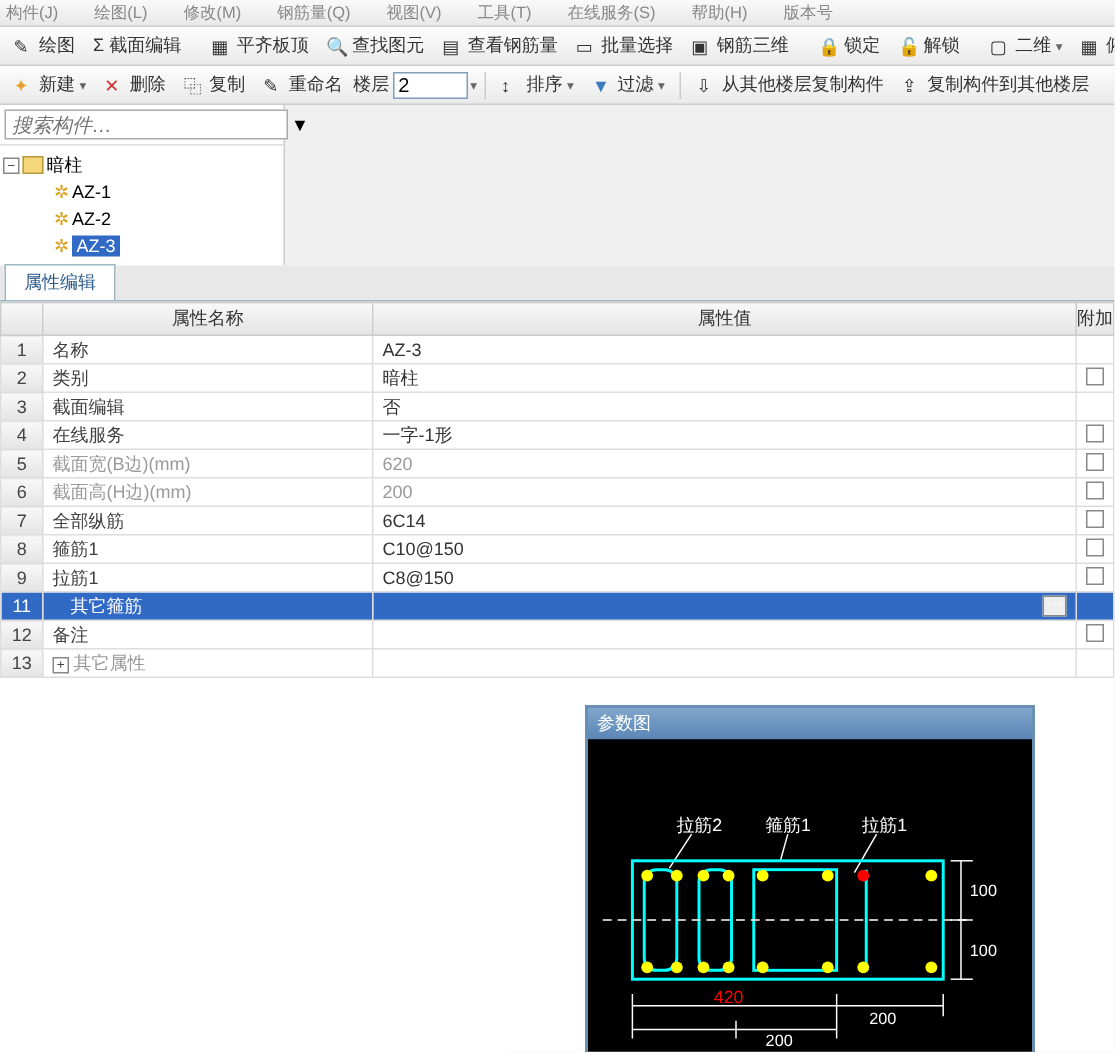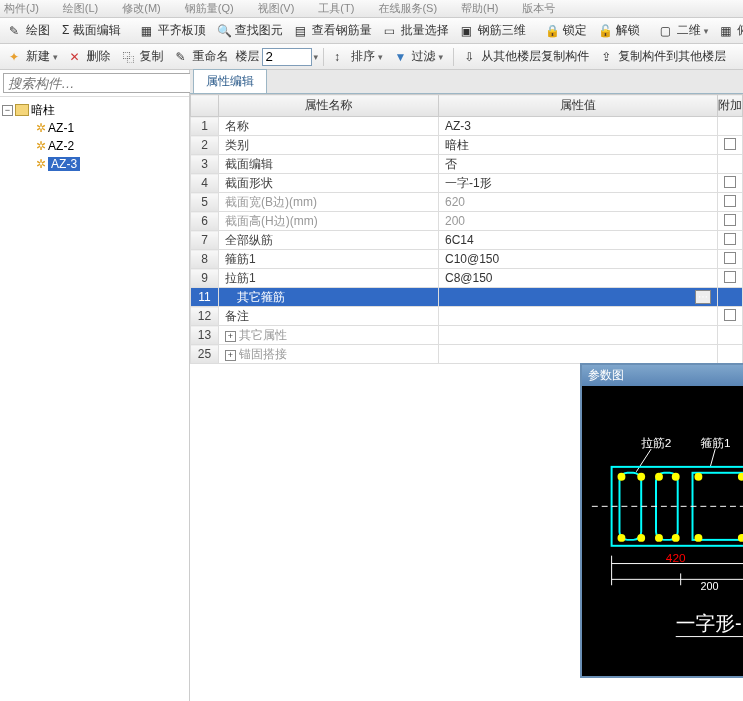--- a/index.html
+++ b/index.html
@@ -8,21 +8,21 @@
 .menubar { background: linear-gradient(#fafafa,#e8e8e8); height: 18px; display: flex; align-items: center; padding: 0 4px; gap: 24px; color: #666; border-bottom: 1px solid #ccc; font-size: 11px; overflow: hidden; white-space: nowrap; }
 .menubar span { color: #888; }
 
 .toolbar1, .toolbar2 { background: linear-gradient(#fdfdfd,#eaeaea); height: 26px; display: flex; align-items: center; padding: 0 4px; gap: 2px; border-bottom: 1px solid #ccc; font-size: 12px; color: #333; overflow: hidden; white-space: nowrap; }
 .tbtn { display: inline-flex; align-items: center; gap: 3px; padding: 2px 5px; cursor: pointer; }
 .sep { width: 1px; height: 18px; background: #ccc; margin: 0 3px; }
 .ico { width: 14px; height: 14px; display: inline-block; }
 .floor-input { width: 50px; height: 18px; border: 1px solid #7f9db9; padding: 0 3px; }
 .dd { font-size: 9px; color: #666; }
 
-.main { display: flex; height: 631px; }
+.main { display: flex; height: 631px; flex-direction: column; }
 .left { width: 190px; background: #fff; border-right: 1px solid #ccc; display: flex; flex-direction: column; }
 .search-row { display: flex; align-items: center; padding: 3px; border-bottom: 1px solid #ddd; }
 .search-input { flex: 1; border: 1px solid #aaa; height: 20px; padding: 0 4px; font-style: italic; color: #888; }
 .search-ico { width: 18px; height: 18px; margin-left: 2px; cursor: pointer; display: flex; align-items: center; justify-content: center; }
 
 .tree { flex: 1; padding: 4px 2px; overflow: auto; }
 .tnode { display: flex; align-items: center; height: 18px; gap: 2px; cursor: pointer; }
 .tnode .exp { width: 11px; height: 11px; border: 1px solid #888; font-size: 9px; line-height: 9px; text-align: center; color: #444; }
 .tnode .folder { width: 14px; height: 12px; background: #f5d67a; border: 1px solid #b89a3a; }
 .tnode .gear { color: #e0a020; font-size: 12px; }
@@ -218,21 +218,21 @@
               <td class="chk"><span class="chkbox"></span></td>
             </tr>
             <tr>
               <td class="rowhdr">3</td>
               <td class="pname">截面编辑</td>
               <td class="pval">否</td>
               <td class="chk"></td>
             </tr>
             <tr>
               <td class="rowhdr">4</td>
-              <td class="pname">截面形状</td>
+              <td class="pname">在线服务</td>
               <td class="pval">一字-1形</td>
               <td class="chk"><span class="chkbox"></span></td>
             </tr>
             <tr>
               <td class="rowhdr">5</td>
               <td class="pname dis">截面宽(B边)(mm)</td>
               <td class="pval dis">620</td>
               <td class="chk"><span class="chkbox"></span></td>
             </tr>
             <tr>
@@ -269,26 +269,20 @@
             </tr>
             <tr>
               <td class="rowhdr">12</td>
               <td class="pname">备注</td>
               <td class="pval"></td>
               <td class="chk"><span class="chkbox"></span></td>
             </tr>
             <tr>
               <td class="rowhdr">13</td>
               <td class="pname dis"><span class="exp2">+</span>其它属性</td>
-              <td class="pval dis"></td>
-              <td class="chk"></td>
-            </tr>
-            <tr>
-              <td class="rowhdr">25</td>
-              <td class="pname dis"><span class="exp2">+</span>锚固搭接</td>
               <td class="pval dis"></td>
               <td class="chk"></td>
             </tr>
           </tbody>
       </table>
     </div>
 
     <div class="diagram-popup">
       <div class="diagram-title">参数图</div>
       <div class="diagram-body">

